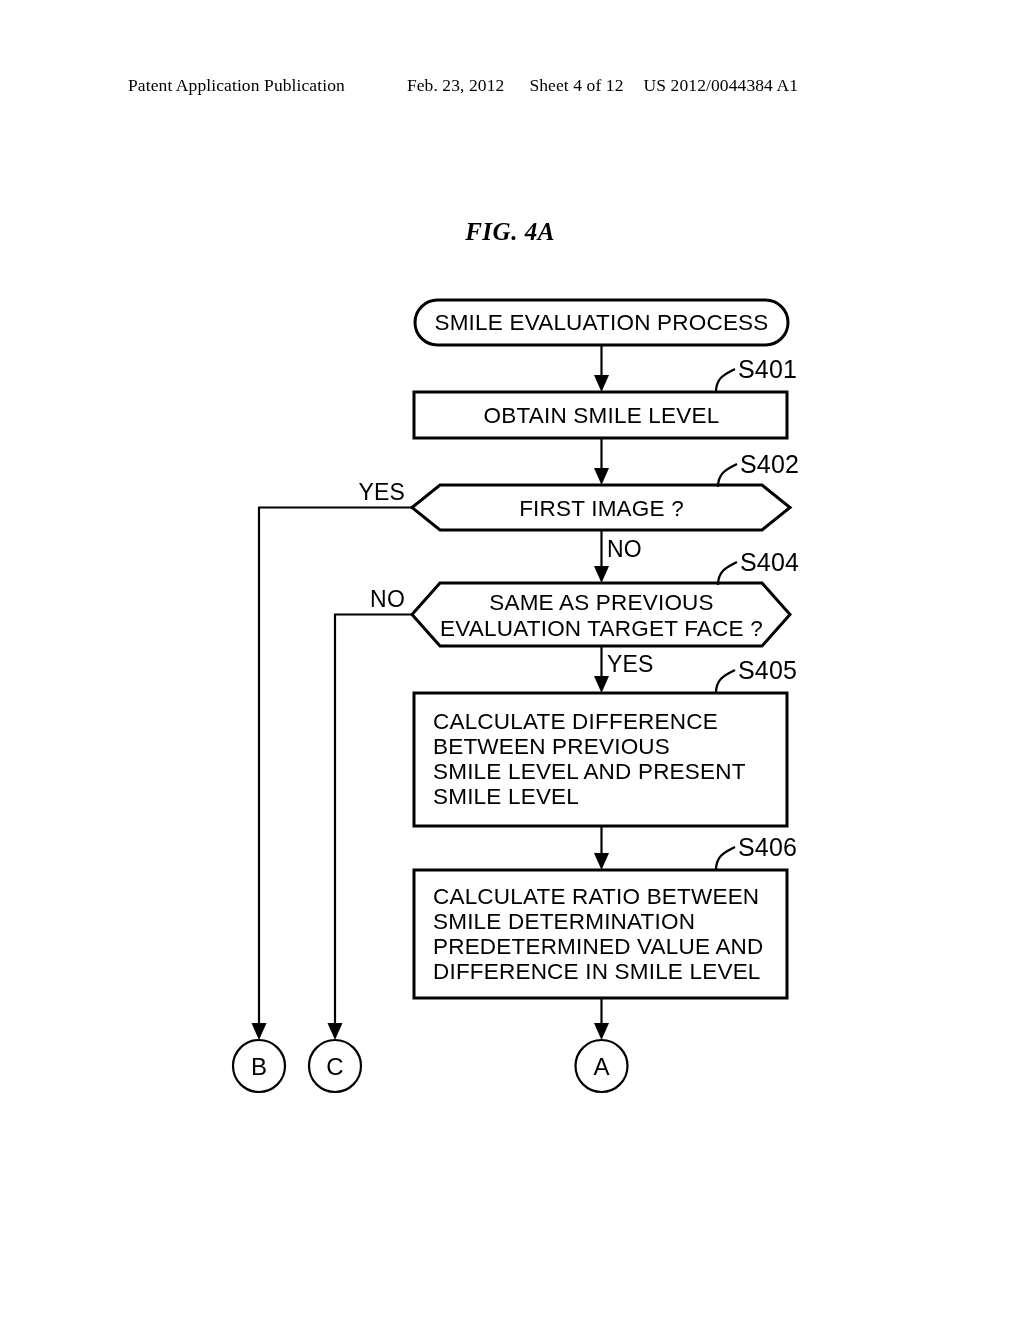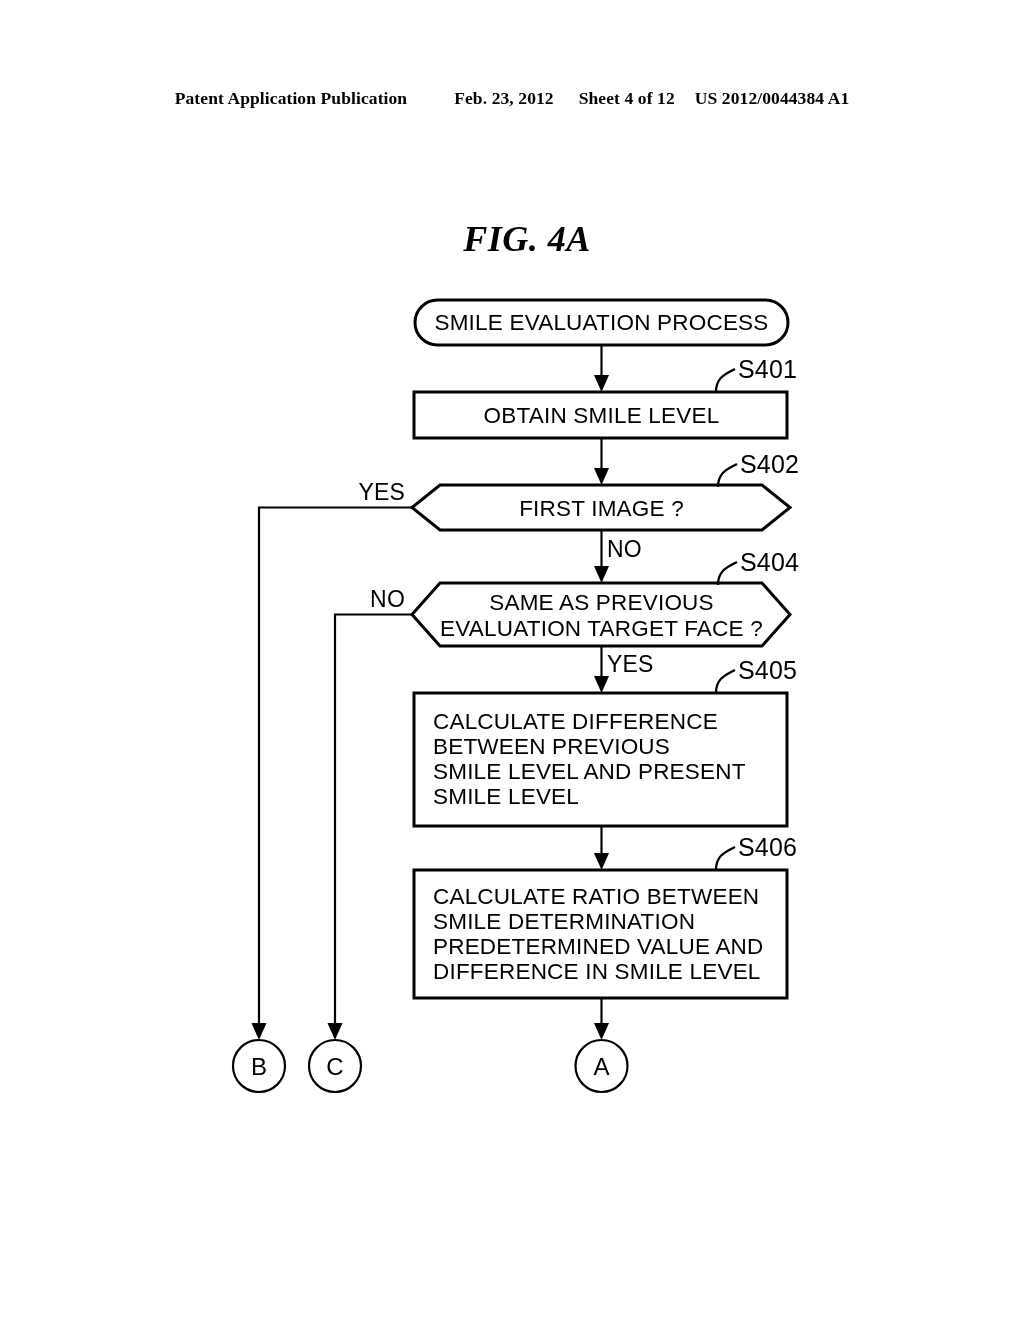--- a/index.html
+++ b/index.html
@@ -13,51 +13,49 @@
     height: 1320px;
     position: relative;
     font-family: "Liberation Sans", sans-serif;
     color: #000000;
     overflow: hidden;
   }
 
   
   .page-header {
     position: absolute;
-    top: 85px;
+    top: 72px;
     left: 128px;
     width: 768px;
     height: 26px;
     display: flex;
     align-items: center;
     font-family: "Liberation Serif", serif;
-    font-weight: bold;
+    font-weight: normal;
     font-size: 17.5px;
     letter-spacing: 0.1px;
     white-space: nowrap;
-    justify-content: center;
   }
   .hdr-pub     { }
-  .hdr-date    { margin-left: 47px; }
+  .hdr-date    { margin-left: 62px; }
   .hdr-sheet   { margin-left: 25px; }
   .hdr-patno   { margin-left: 20px; }
 
   
   .fig-title {
     position: absolute;
     top: 218px;
     left: 0;
     width: 916px;
     text-align: center;
     font-family: "Liberation Serif", serif;
     font-style: italic;
     font-weight: bold;
-    font-size: 36px;
+    font-size: 25px;
     letter-spacing: 0.5px;
-    padding-left: 17px;
   }
   .fig-title .ft-inner { margin-left: 104px; }
 
   
   #flow-svg {
     position: absolute;
     left: 0;
     top: 0;
   }
 

